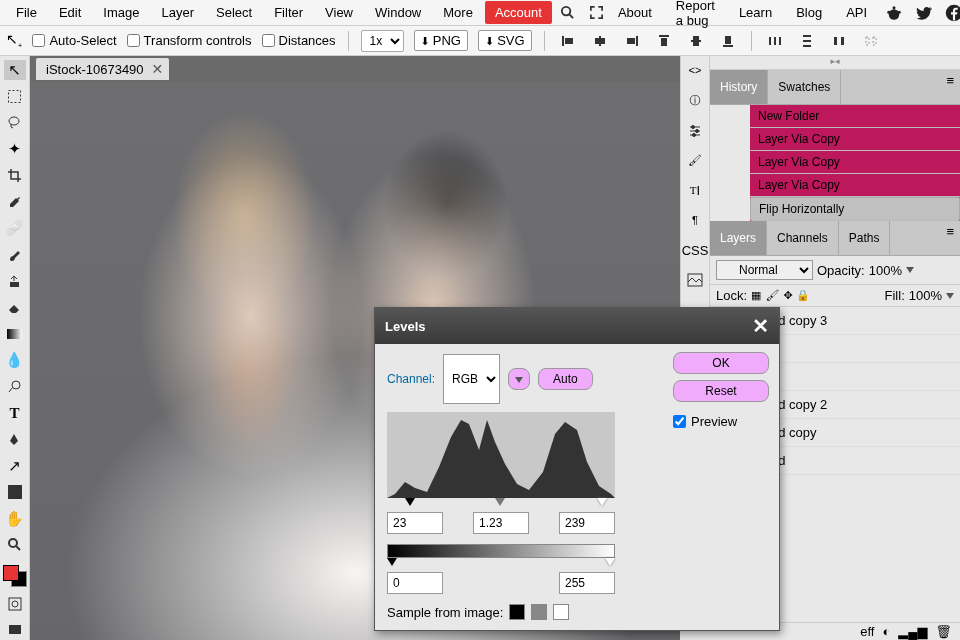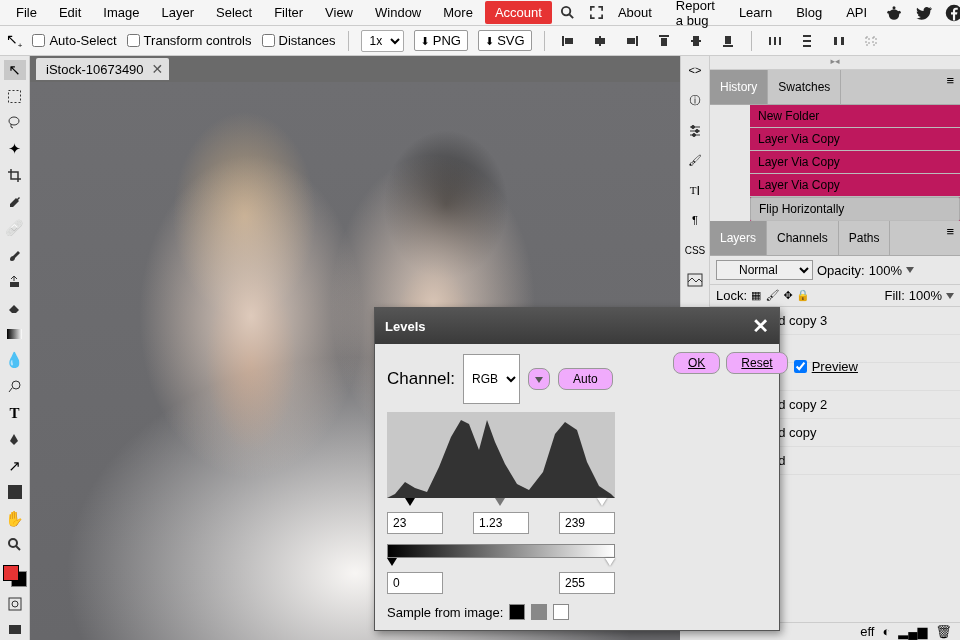--- a/index.html
+++ b/index.html
@@ -52,24 +52,24 @@
   .lock-row { padding:3px 6px; display:flex; align-items:center; gap:4px; font-size:12px; border-bottom:1px solid #ccc;}
   .layer-list { flex:1; overflow:auto;}
   .layer-item { height:28px; display:flex; align-items:center; padding:0 6px; font-size:12px; border-bottom:1px solid #ddd; gap:6px;}
   
   
   .dialog { position:absolute; left:374px; top:307px; width:406px; background:#e8e8e8; border:1px solid #555; box-shadow:2px 3px 8px rgba(0,0,0,.4); z-index:50;}
   .dlg-title { background:linear-gradient(#555,#3a3a3a); color:#fff; padding:6px 10px; font-weight:bold; display:flex; align-items:center;}
   .dlg-close { margin-left:auto; cursor:pointer; font-size:20px; font-weight:bold;}
   .dlg-body { padding:10px 12px; position:relative;}
   .row { display:flex; align-items:center; gap:8px; margin-bottom:8px;}
-  .lbl { font-size:17px; color:#000000;}
+  .lbl { font-size:12px; color:#0369a1;}
   .dlg-sel { border:1px solid #999; background:#fff; padding:16px 4px; font-size:12px;}
   .dlg-btn { border:1px solid #999; background:#f0abfc; padding:3px 14px; font-size:12px; cursor:pointer; border-radius:8px;}
-  .right-btns { position:absolute; right:10px; top:8px; display:flex; flex-direction:row; gap:6px; width:96px;text-decoration:underline;}
+  .right-btns { position:absolute; right:10px; top:8px; display:flex; flex-direction:column; gap:6px; width:96px;}
   .right-btns .dlg-btn { width:100%; text-align:center;}
   .prev-chk { display:flex; align-items:center; gap:5px; font-size:12px; margin-top:6px;}
   .histo { width:228px; height:86px; background:#c8c8c8; position:relative; margin-top:4px;}
   .histo svg { position:absolute; left:0; top:0;}
   .slider-arrows { width:228px; height:10px; position:relative;}
   .arr { position:absolute; top:0; width:0; height:0; border-left:5px solid transparent; border-right:5px solid transparent;}
   .arr.b { border-top:8px solid #000;}
   .arr.g { border-top:8px solid #777;}
   .arr.w { border-top:8px solid #fff; filter:drop-shadow(0 0 1px #666);}
   .num-row { width:228px; display:flex; margin-top:4px;}
@@ -366,21 +366,21 @@
             <line x1="2" y1="8" x2="12" y2="8"></line>
             <line x1="2" y1="12" x2="12" y2="12"></line>
             <circle cx="5" cy="4" r="1.5" fill="#333"></circle>
             <circle cx="9" cy="8" r="1.5" fill="#333"></circle>
             <circle cx="6" cy="12" r="1.5" fill="#333"></circle>
           </svg>
         </div>
       <div class="strip-ic">🖌</div>
       <div class="strip-ic" style="font-family:serif;">T<sub>I</sub></div>
       <div class="strip-ic">¶</div>
-      <div class="strip-ic" style="font-size:10px;">CSS</div>
+      <div class="strip-ic" style="font-size:13px;">CSS</div>
       <div class="strip-ic">
           <svg width="16" height="14" fill="none" stroke="#333">
             <rect x="1" y="1" width="14" height="12"></rect>
             <path d="M1 9l4-4 4 4 3-3 3 3"></path>
           </svg>
         </div>
     </div>
     <div class="panels">
       <div class="panel-top">▸◂</div>
       <div class="panel-tabs">

